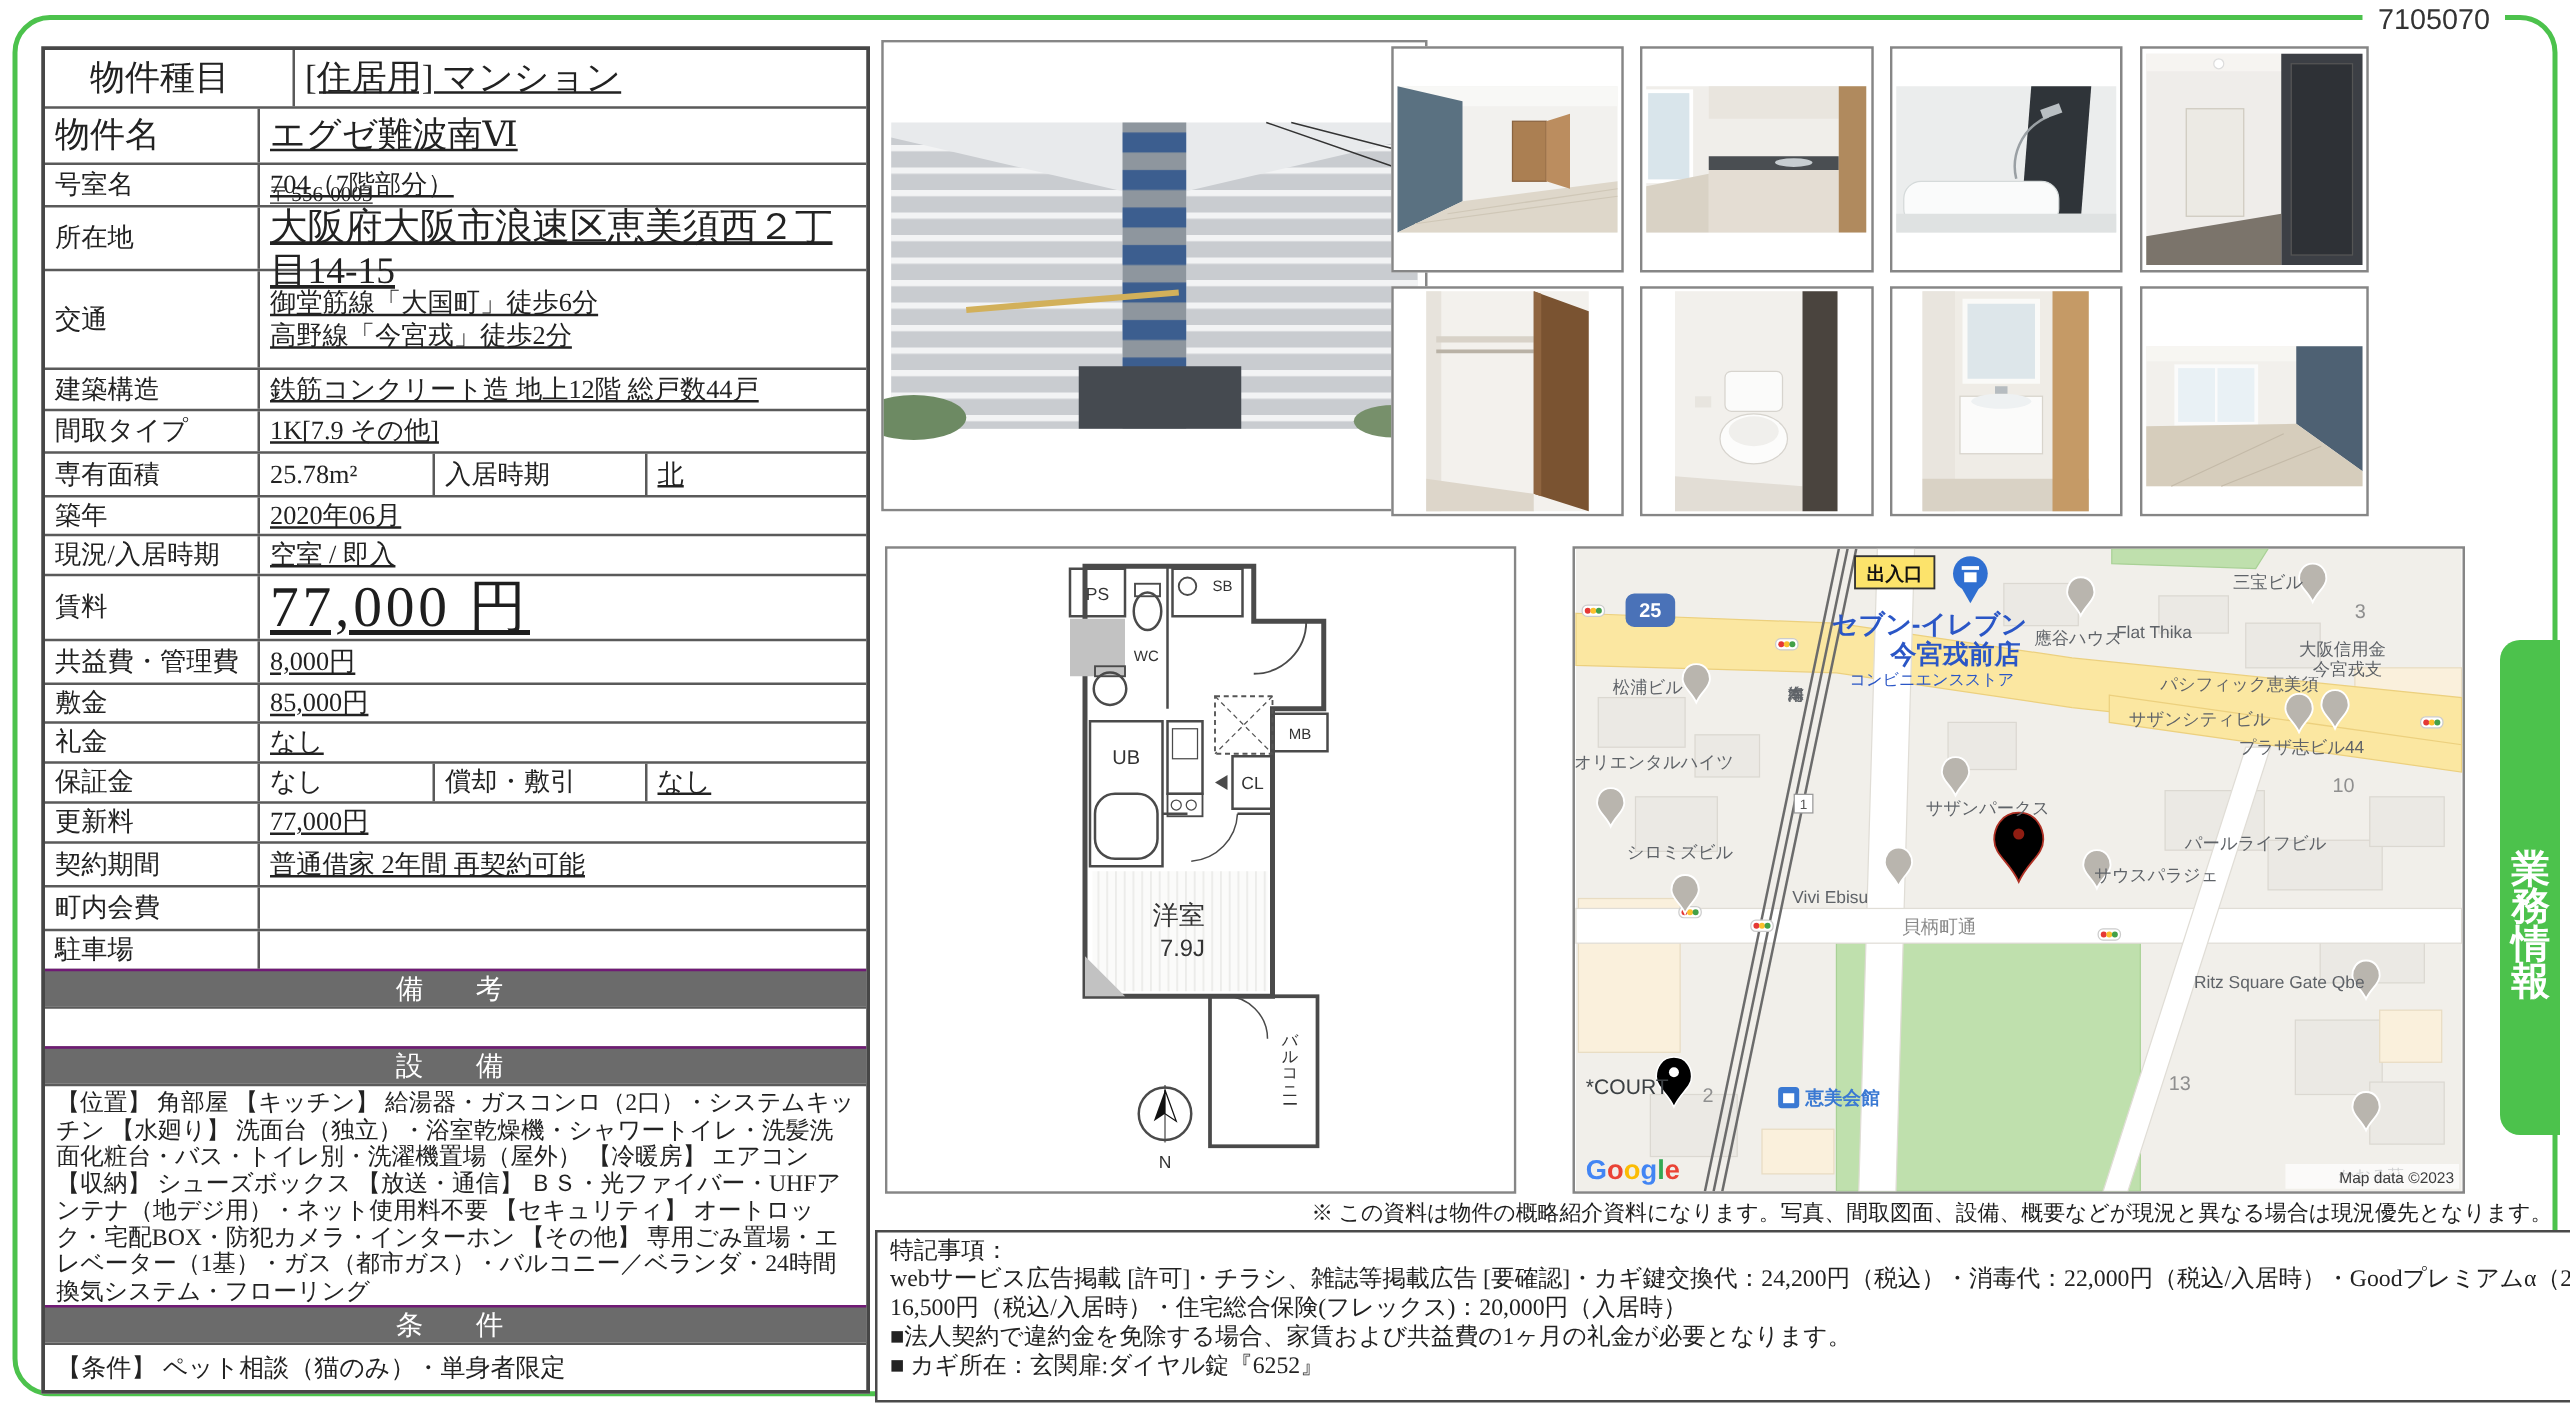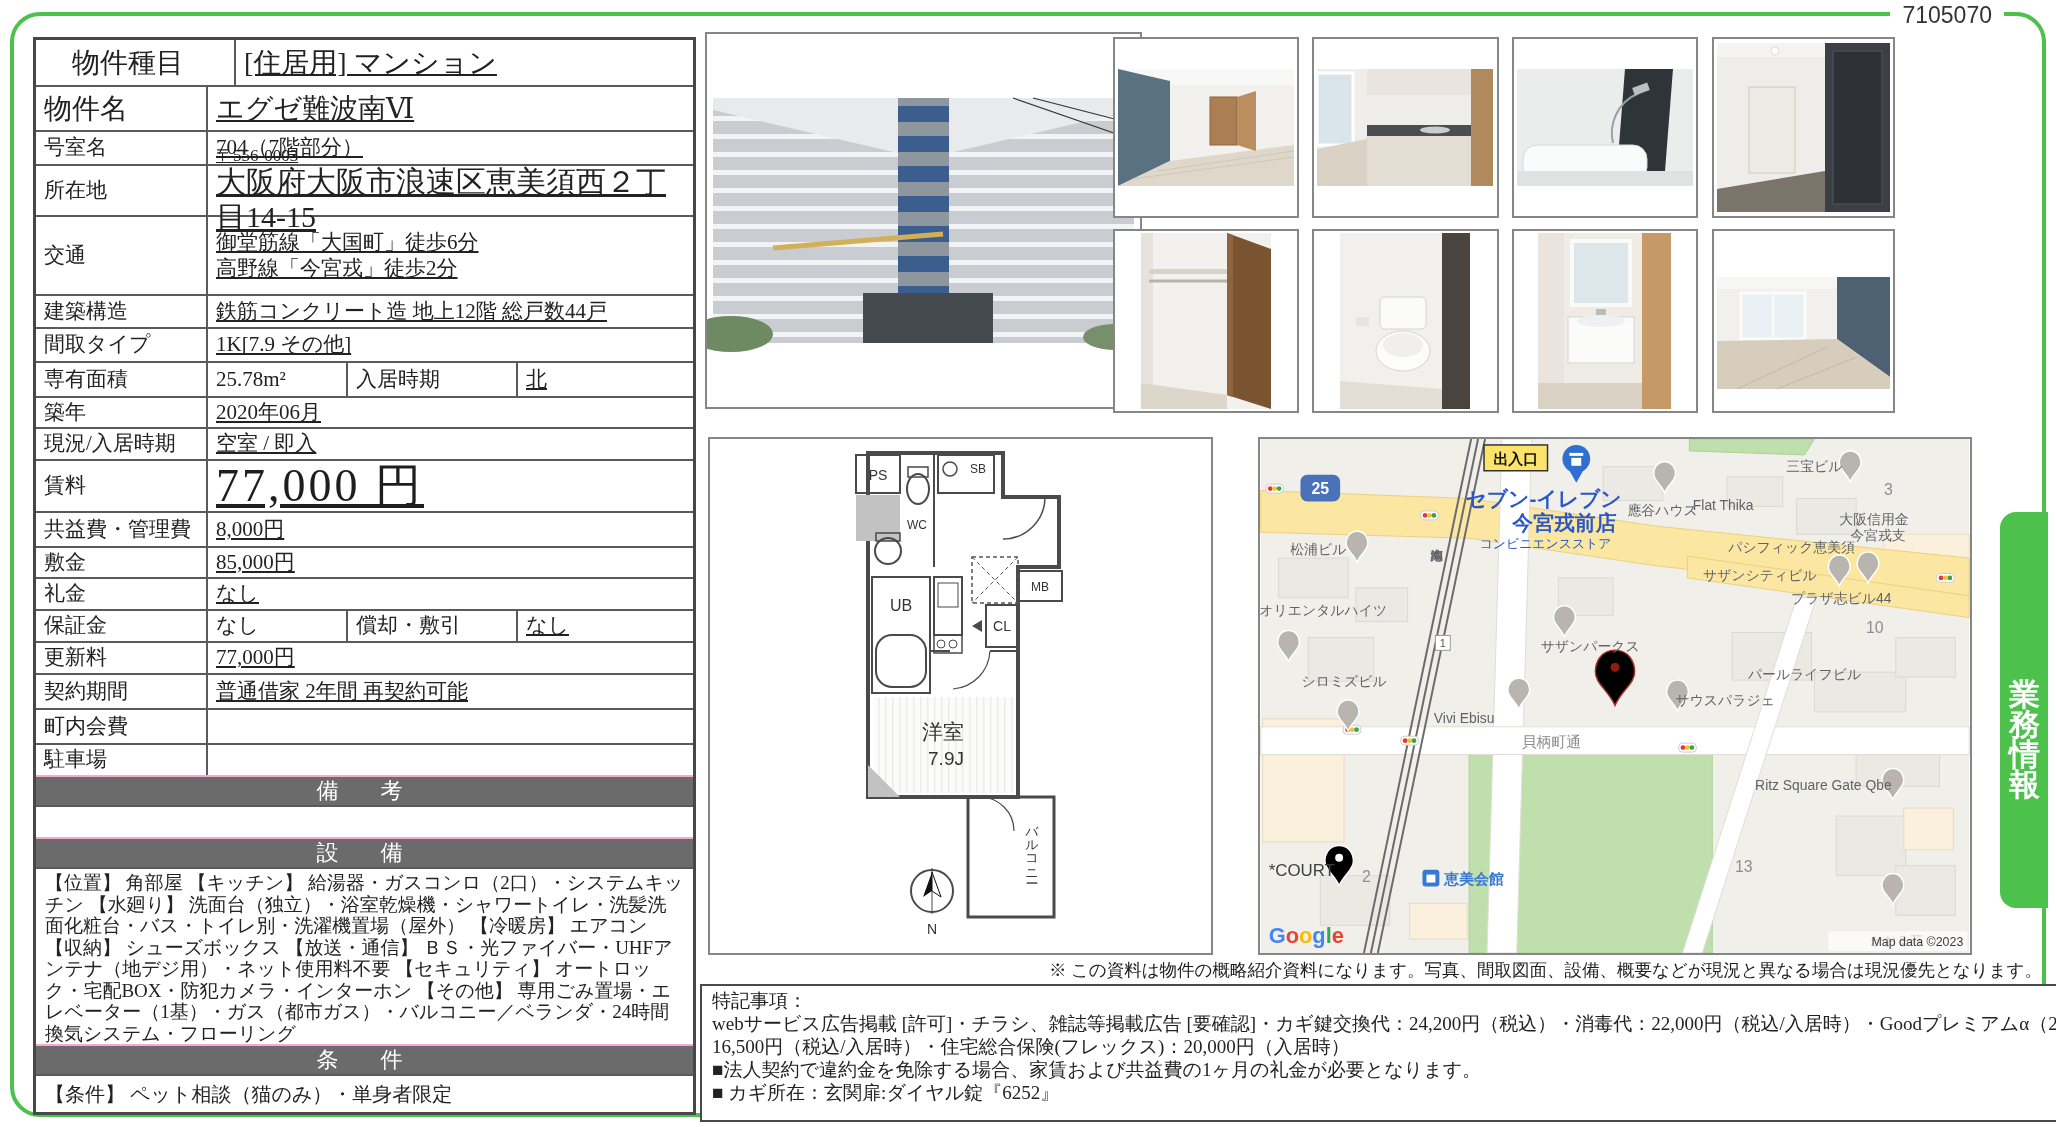--- a/index.html
+++ b/index.html
@@ -26,21 +26,21 @@
   .cell.v1{width:140px;flex:none;border-right:2px solid #5a5a5a;}
   .cell.lab2{width:170px;flex:none;border-right:2px solid #5a5a5a;}
   .big .cell{font-size:28px;}
   .h45{height:45px;} .h34{height:34px;} .h51{height:51px;} .h79{height:79px;}
   .h33{height:33px;} .h35{height:35px;} .h31{height:31px;} .h32{height:32px;} .h52{height:52px;} .h28{height:28px;}
   .postal{font-size:17px;line-height:1.1;}
   .addr{font-size:30px;line-height:1.15;}
   .tline{font-size:21px;line-height:1.22;}
   .rent-val{font-size:46px;letter-spacing:3px;color:#1e1e1e;}
   .band{background:var(--band);color:#fff;display:flex;align-items:center;justify-content:center;
-        font-size:22px;letter-spacing:10px;border-top:2px solid #f9a8d4;}
+        font-size:22px;letter-spacing:10px;border-top:2px solid #701a75;}
   .textblock{border-top:2px solid #5a5a5a;padding:3px 9px;font-size:19px;line-height:21.5px;
         height:177px;overflow:hidden;box-sizing:border-box;text-align:left;}
   .condrow{border-top:2px solid #5a5a5a;padding:0 9px;font-size:20px;height:38px;
         box-sizing:border-box;display:flex;align-items:center;}
   
   .frame{position:absolute;background:#fff;border:2px solid #868686;box-sizing:border-box;z-index:1;}
   .frame svg{display:block;width:100%;height:100%;}
   .f-building{left:705px;top:32px;width:437px;height:377px;}
   .c1{left:1113px;width:186px;} .c2{left:1312px;width:187px;} .c3{left:1512px;width:186px;} .c4{left:1712px;width:183px;}
   .r1{top:37px;height:181px;} .r2{top:229px;height:184px;}

